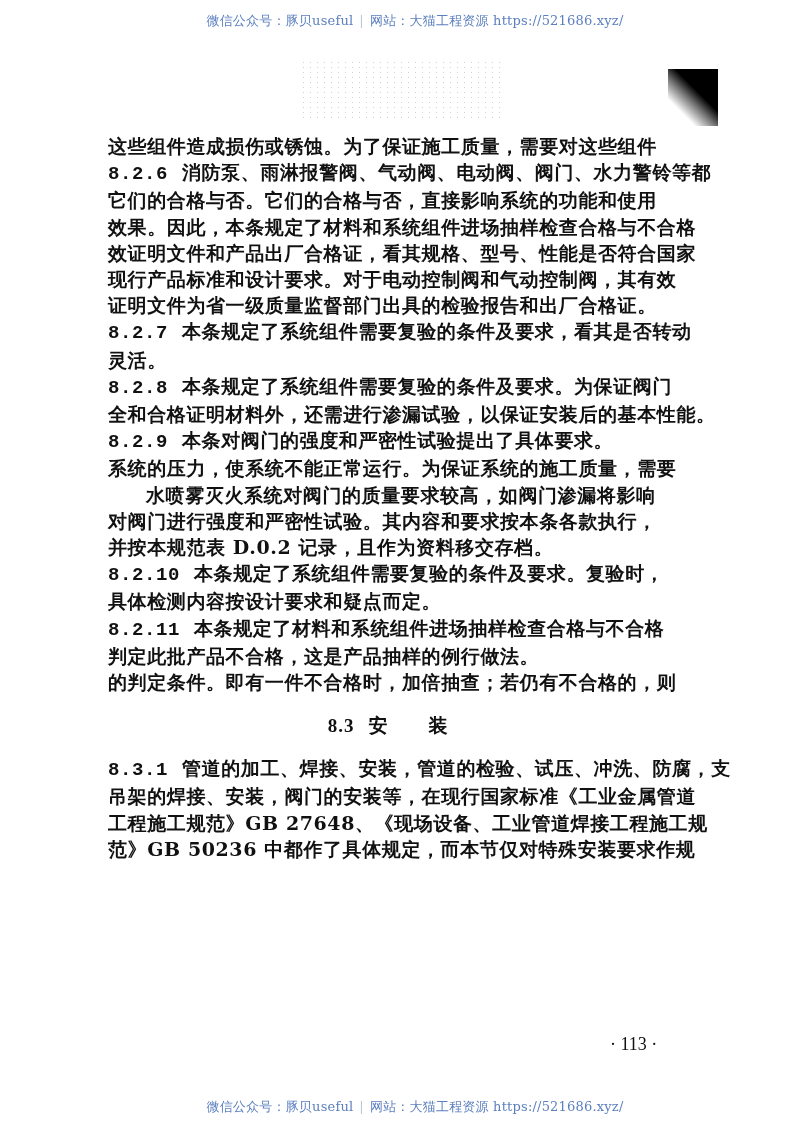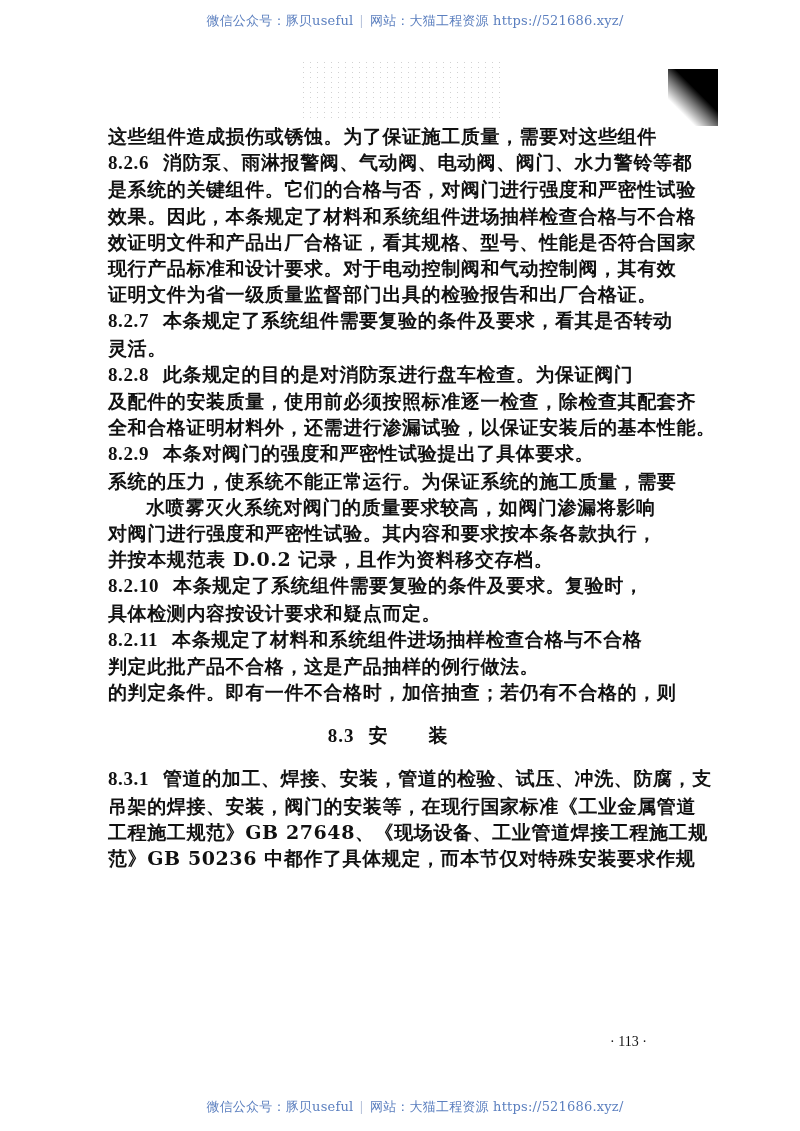--- a/index.html
+++ b/index.html
@@ -9,66 +9,65 @@
                font-family: "DejaVu Serif", "Liberation Serif", serif;
                font-size: 13px; color: #5b7fbf; letter-spacing: 0.2px; }
   .watermark .sep { color: #b8c4dc; margin: 0 6px; }
   .wm-top { top: 12px; }
   .wm-bottom { top: 1098px; }
   .corner-blot { position: absolute; left: 668px; top: 69px; width: 50px; height: 57px;
                  background: linear-gradient(225deg, #000 0%, #000 40%, rgba(0,0,0,0.55) 55%, rgba(0,0,0,0) 75%); }
   .speckle { position: absolute; left: 300px; top: 60px; width: 200px; height: 60px;
              background-image: radial-gradient(#999 0.6px, transparent 0.8px);
              background-size: 7px 5px; opacity: 0.45; }
-  .content { position: absolute; left: 108px; top: 123px; width: 560px; }
+  .content { position: absolute; left: 108px; top: 133px; width: 560px; }
   .line { font-size: 19px; line-height: 26.2px; white-space: nowrap; font-weight: bold;
           letter-spacing: 0.6px; }
-  .clause-num { font-family: Liberation Serif, serif; font-weight: bold;
+  .clause-num { font-family: Liberation Mono, monospace; font-weight: bold;
                 margin-right: 14px; text-align: center; }
   .indent { padding-left: 38px; }
   .section-heading { text-align: center; font-size: 19px; font-weight: bold;
                      margin: 18px 0 16px 0; letter-spacing: 1px; }
   .section-heading .sec-num { font-family: "Liberation Serif", serif; margin-right: 14px; }
   .section-heading .gap { display: inline-block; width: 40px; }
-  .page-number { position: absolute; left: 610px; top: 1034px; font-size: 14px;
+  .page-number { position: absolute; left: 610px; top: 1034px; font-size: 18px;
                  font-family: "Liberation Serif", serif; }
 </style>
 </head>
 <body>
 
 <div class="watermark wm-top">
   <span>微信公众号：豚贝useful</span><span class="sep">|</span><span>网站：大猫工程资源 https://521686.xyz/</span>
 </div>
 
 <div class="speckle"></div>
 <div class="corner-blot"></div>
 
 <div class="content">
 
   <div>
     <div class="line">这些组件造成损伤或锈蚀。为了保证施工质量，需要对这些组件</div>
   </div>
 
   <div>
     <div class="line"><span class="clause-num">8.2.6</span><span>消防泵、雨淋报警阀、气动阀、电动阀、阀门、水力警铃等都</span></div>
-    <div class="line">是系统的关键组件。它们的合格与否，对阀门进行强度和严密性试验</div>
+    <div class="line">它们的合格与否。它们的合格与否，直接影响系统的功能和使用</div>
     <div class="line">效果。因此，本条规定了材料和系统组件进场抽样检查合格与不合格</div>
     <div class="line">效证明文件和产品出厂合格证，看其规格、型号、性能是否符合国家</div>
     <div class="line">现行产品标准和设计要求。对于电动控制阀和气动控制阀，其有效</div>
     <div class="line">证明文件为省一级质量监督部门出具的检验报告和出厂合格证。</div>
   </div>
 
   <div>
     <div class="line"><span class="clause-num">8.2.7</span><span>本条规定了系统组件需要复验的条件及要求，看其是否转动</span></div>
     <div class="line">灵活。</div>
   </div>
 
   <div>
-    <div class="line"><span class="clause-num">8.2.8</span><span>此条规定的目的是对消防泵进行盘车检查。为保证阀门</span></div>
-    <div class="line">及配件的安装质量，使用前必须按照标准逐一检查，除检查其配套齐</div>
+    <div class="line"><span class="clause-num">8.2.8</span><span>本条规定了系统组件需要复验的条件及要求。为保证阀门</span></div>
     <div class="line">全和合格证明材料外，还需进行渗漏试验，以保证安装后的基本性能。</div>
   </div>
 
   <div>
     <div class="line"><span class="clause-num">8.2.9</span><span>本条对阀门的强度和严密性试验提出了具体要求。</span></div>
   </div>
 
   <div>
     <div class="line">系统的压力，使系统不能正常运行。为保证系统的施工质量，需要</div>
     <div class="line indent">水喷雾灭火系统对阀门的质量要求较高，如阀门渗漏将影响</div>

